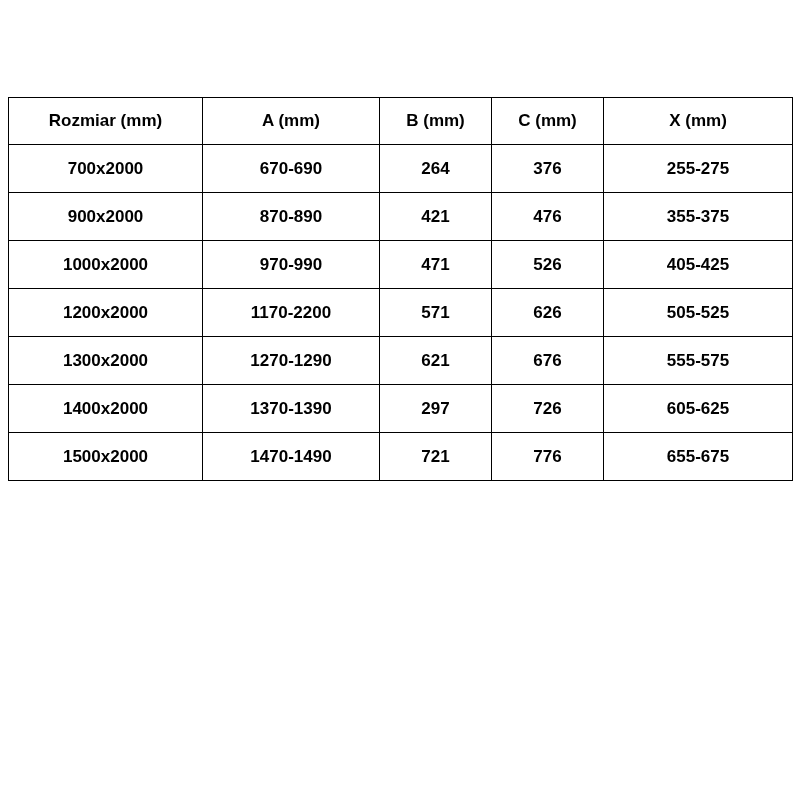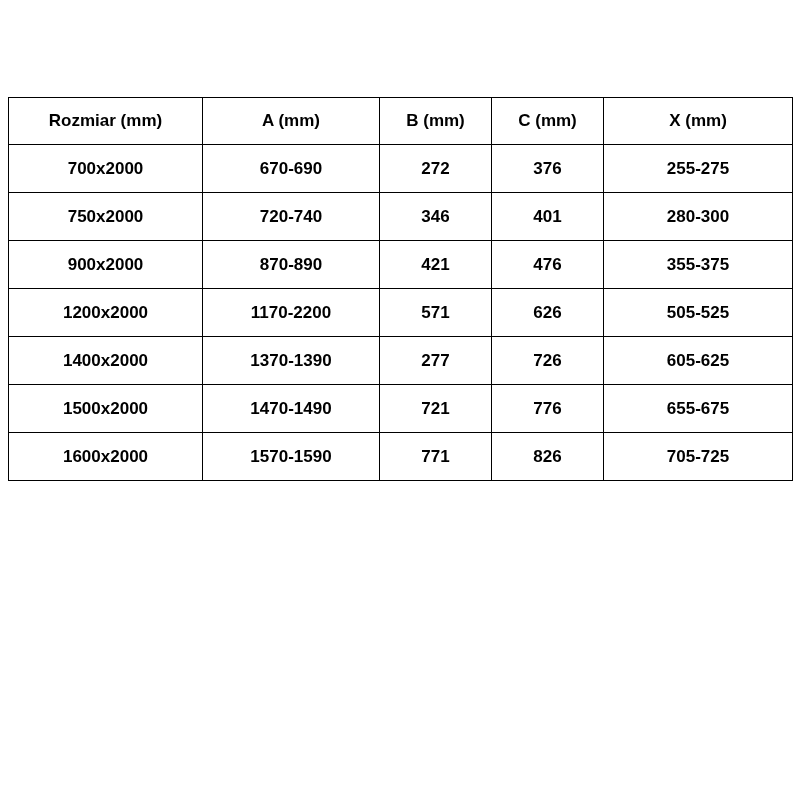--- a/index.html
+++ b/index.html
@@ -71,62 +71,62 @@
           <th>A (mm)</th>
           <th>B (mm)</th>
           <th>C (mm)</th>
           <th>X (mm)</th>
         </tr>
       </thead>
       <tbody>
         <tr>
           <td>700x2000</td>
           <td>670-690</td>
-          <td>272</td>
+          <td>264</td>
           <td>376</td>
           <td>255-275</td>
-        </tr>
-        <tr>
-          <td>750x2000</td>
-          <td>720-740</td>
-          <td>346</td>
-          <td>401</td>
-          <td>280-300</td>
         </tr>
         <tr>
           <td>900x2000</td>
           <td>870-890</td>
           <td>421</td>
           <td>476</td>
           <td>355-375</td>
         </tr>
         <tr>
+          <td>1000x2000</td>
+          <td>970-990</td>
+          <td>471</td>
+          <td>526</td>
+          <td>405-425</td>
+        </tr>
+        <tr>
           <td>1200x2000</td>
           <td>1170-2200</td>
           <td>571</td>
           <td>626</td>
           <td>505-525</td>
         </tr>
         <tr>
+          <td>1300x2000</td>
+          <td>1270-1290</td>
+          <td>621</td>
+          <td>676</td>
+          <td>555-575</td>
+        </tr>
+        <tr>
           <td>1400x2000</td>
           <td>1370-1390</td>
-          <td>277</td>
+          <td>297</td>
           <td>726</td>
           <td>605-625</td>
         </tr>
         <tr>
           <td>1500x2000</td>
           <td>1470-1490</td>
           <td>721</td>
           <td>776</td>
           <td>655-675</td>
         </tr>
-        <tr>
-          <td>1600x2000</td>
-          <td>1570-1590</td>
-          <td>771</td>
-          <td>826</td>
-          <td>705-725</td>
-        </tr>
       </tbody>
     </table>
   </div>
 </div>
 
 </body></html>

